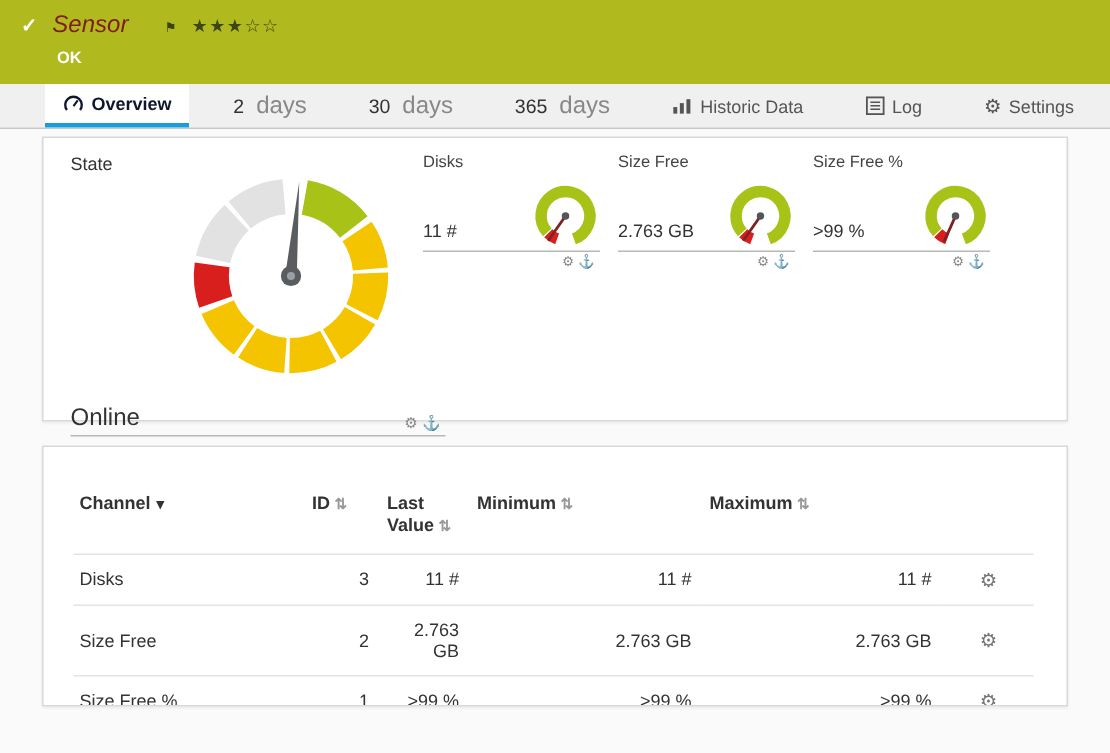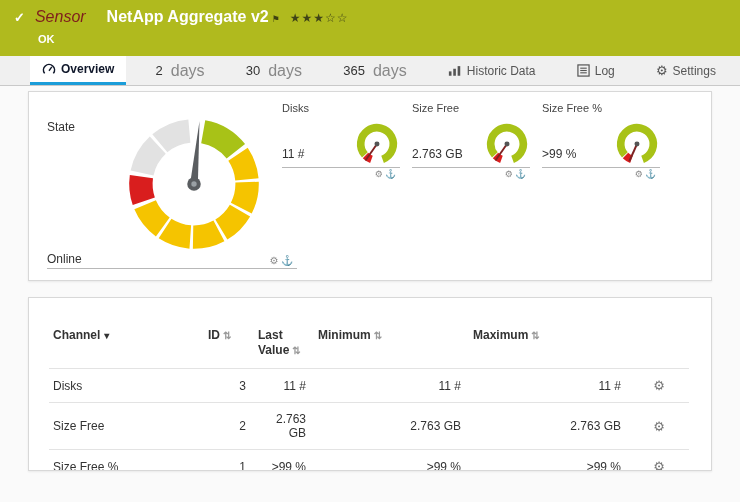--- a/index.html
+++ b/index.html
@@ -26,26 +26,26 @@
   .tab .unit { font-size:16px; color:#888; margin-left:3px; }
   .ticon { flex:0 0 auto; }
   .gearglyph { font-size:13px; line-height:1; }
 
   
   .panel { background:#fff; border:1px solid #d8d8d8; box-shadow:0 1px 2px rgba(0,0,0,.07);
     margin:0 28px; position:relative; }
   .panel1 { margin-top:5px; height:190px; }
   .panel2 { margin-top:16px; height:174px; overflow:hidden; }
 
-  .state-label { position:absolute; left:18px; top:28px; font-size:12px; color:#333; }
+  .state-label { position:absolute; left:18px; top:10px; font-size:12px; color:#333; }
   .big-gauge { position:absolute; left:75px; top:2px; }
   .state-footer { position:absolute; left:18px; top:160px; width:250px;
     border-bottom:1px solid #b8b8b8; display:flex; justify-content:space-between;
     align-items:flex-end; padding-bottom:2px; }
-  .state-footer .val { font-size:12px; color:#333; }
+  .state-footer .val { font-size:16px; color:#333;margin-top:18px; }
   .mini-iconpair { font-size:10px; color:#8a8a8a; letter-spacing:3px; cursor:pointer; }
 
   .minis { position:absolute; left:253px; top:10px; display:flex; gap:12px; }
   .mini { width:118px; }
   .mini-title { font-size:11px; color:#444; margin-bottom:4px; }
   .mini-row { display:flex; justify-content:space-between; align-items:flex-end;
     border-bottom:1px solid #b8b8b8; height:50px; }
   .mini-row .val { font-size:12px; color:#333; margin-bottom:6px; }
   .mini-icons { text-align:right; font-size:9px; color:#8a8a8a; letter-spacing:3px;
     margin-top:1px; cursor:pointer; }
@@ -70,21 +70,20 @@
   .seg-yel   { stroke:#f5c400; }
   .seg-lime  { stroke:#a8c217; }
 </style>
 </head>
 <body>
 
 <div class="header">
   <div class="header-row1">
     <span class="check">✓</span>
     <span class="kind">Sensor</span>
-    <span class="title">NetApp Aggregate v2</span>
     <span class="flag">⚑</span>
     <span class="stars">★★★☆☆</span>
   </div>
   <div class="status">OK</div>
 </div>
 
 <div class="tabbar">
   <div class="tab active">
     <svg class="ticon" width="14" height="14" viewBox="0 0 16 16">
       <path d="M3 13 A6.3 6.3 0 1 1 13 13" fill="none" stroke="currentColor" stroke-width="1.8"></path>

